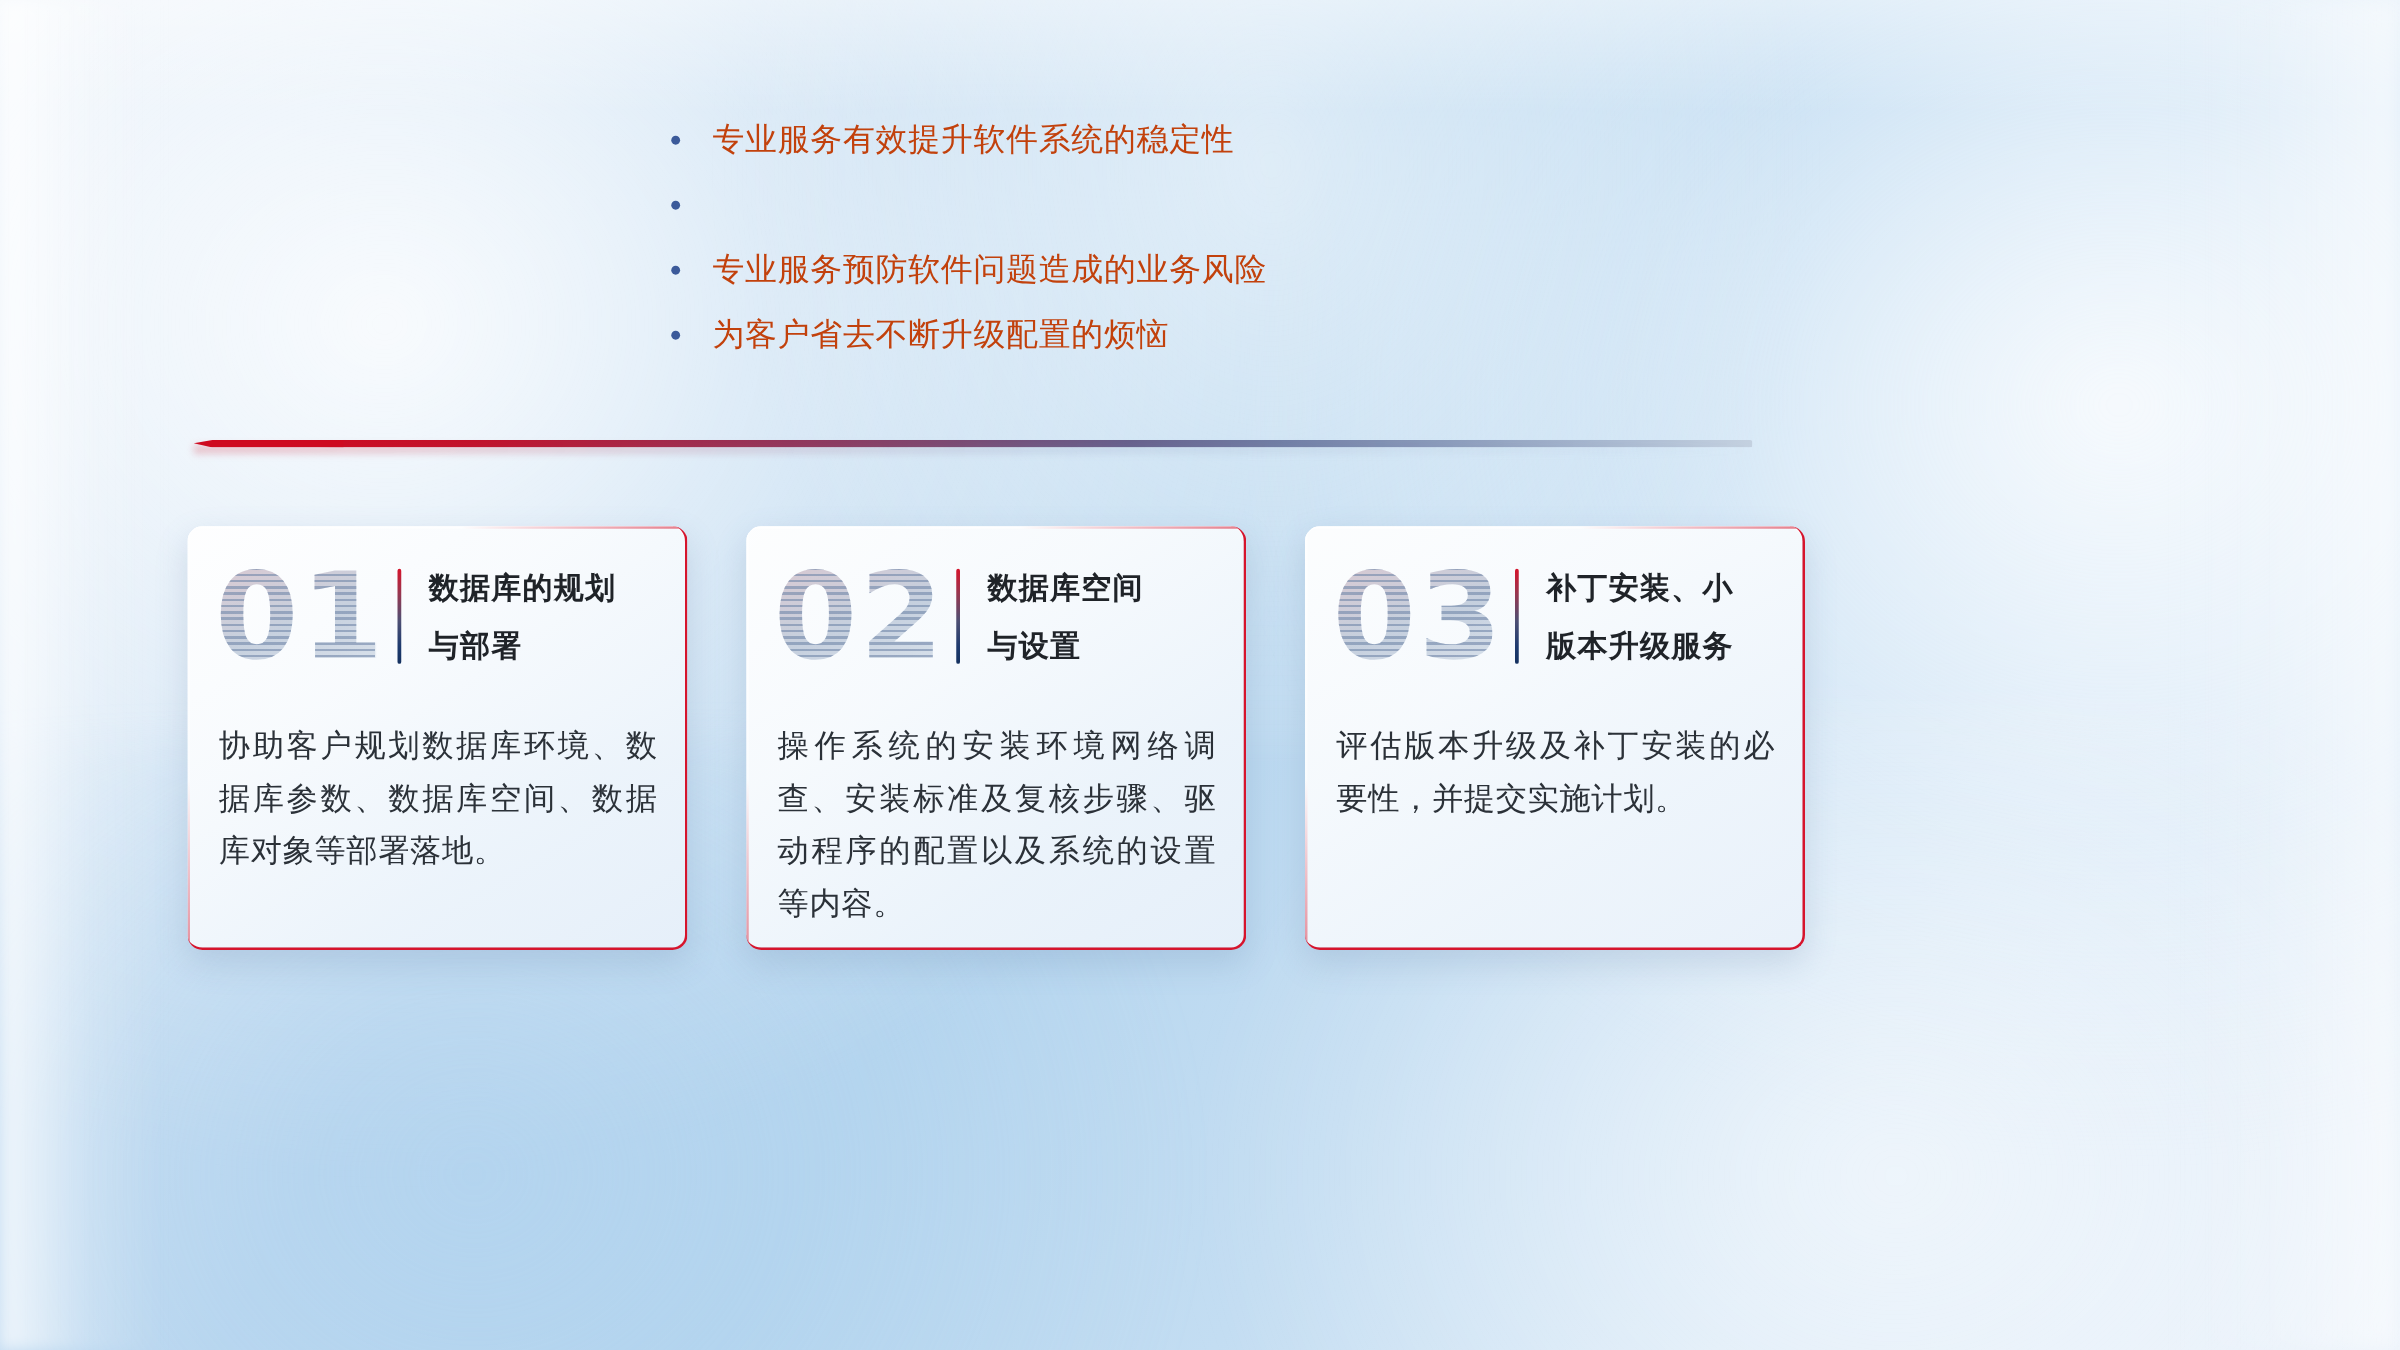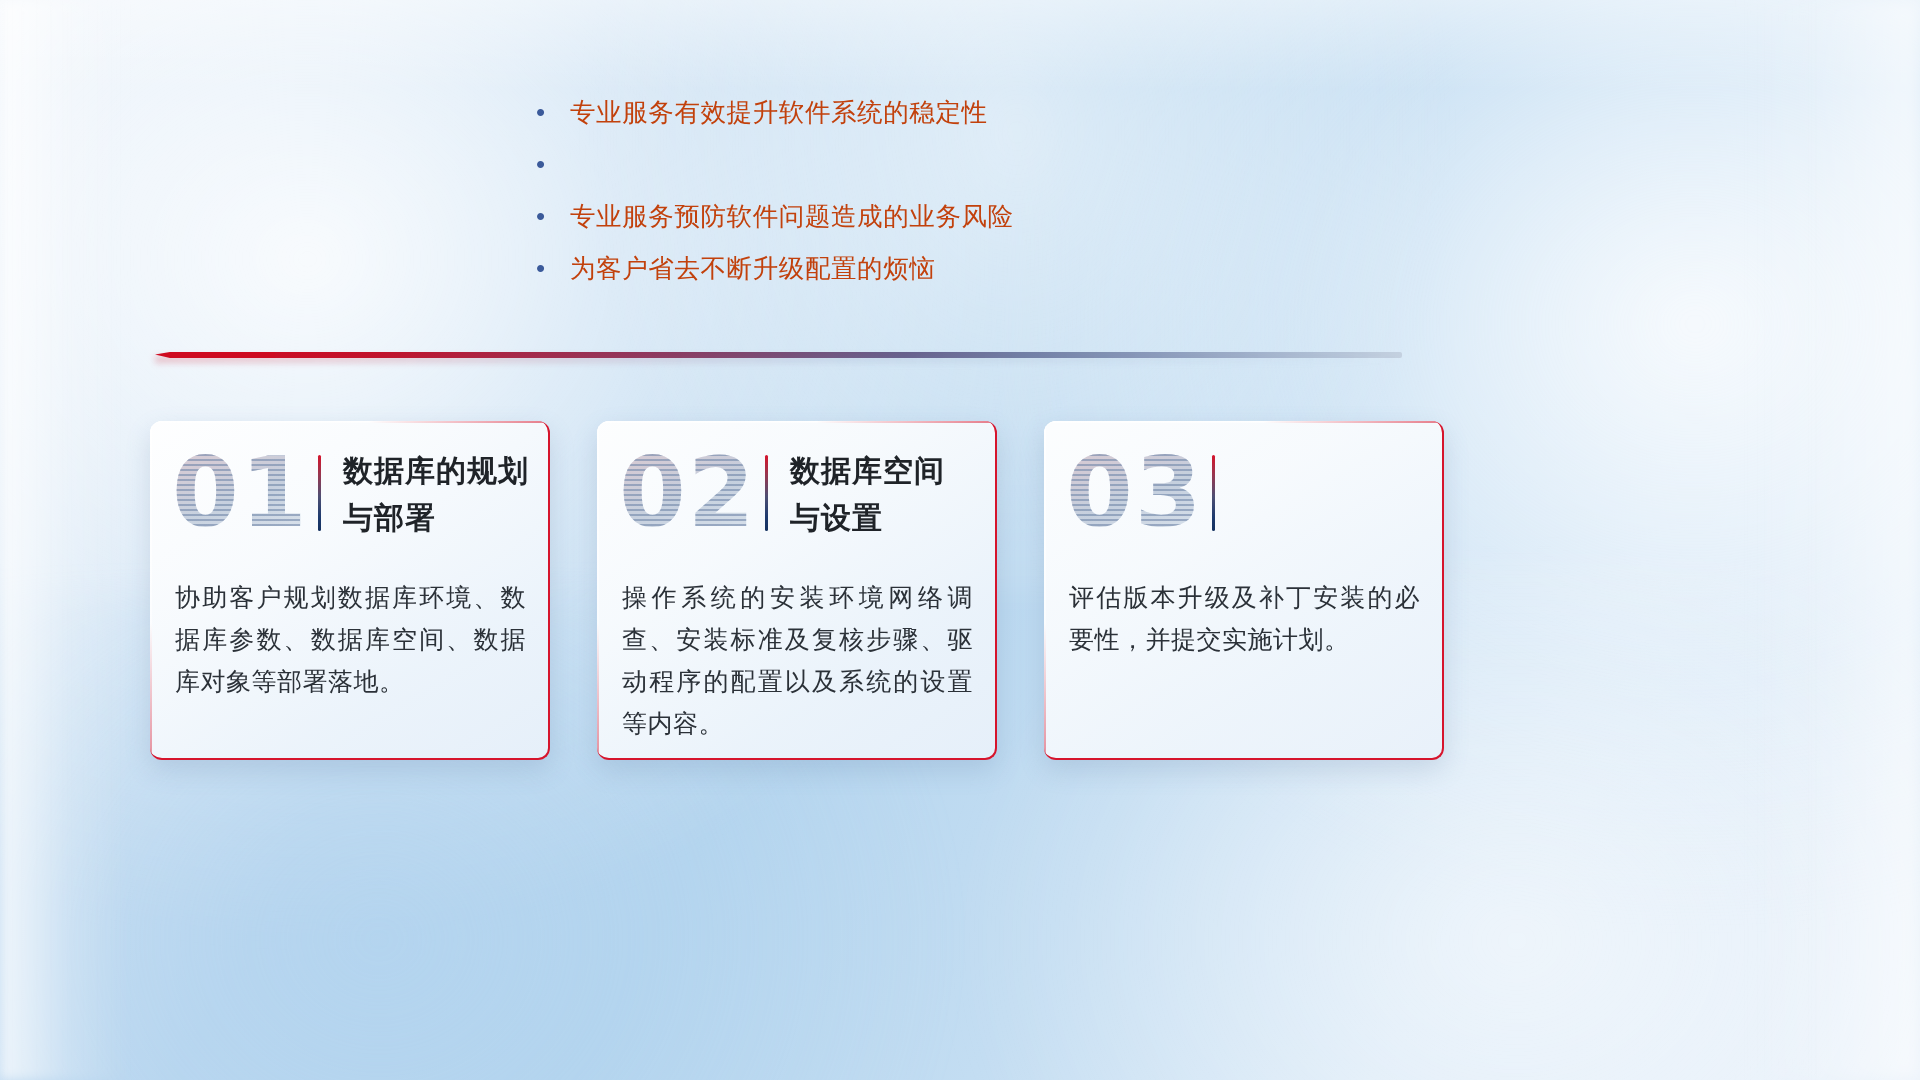--- a/index.html
+++ b/index.html
@@ -164,21 +164,21 @@
 
   .divider{
     position:absolute; left:168px; top:34px;
     width:2.5px; height:76px;
     background:linear-gradient(180deg, #d6142c 0%, #98364f 26%, #4d4f73 55%, #1d3a6e 82%, #14315f 100%);
     border-radius:2px;
   }
 
   .card-title{
     position:absolute; left:193px; top:26px; right:14px;
-    font-size:30px; line-height:47px;
+    font-size:24px; line-height:47px;
     font-weight:700;
     color:#1f2328;
     letter-spacing:1px;
   }
 
   .card-desc{
     position:absolute; left:25px; right:22px; top:155px;
     font-size:25px; line-height:42px;
     color:#2b3138;
     letter-spacing:.5px;
@@ -249,17 +249,18 @@
       <div class="card-title"><span>数据库空间</span><br><span>与设置</span></div>
     </div>
     <div class="card-desc">操作系统的安装环境网络调查、安装标准及复核步骤、驱动程序的配置以及系统的设置等内容。</div>
   </div>
 
   <div class="card">
     <div class="card-head">
       <div class="wm-shade">03</div>
       <div class="wm">03</div>
       <div class="divider"></div>
+      <div class="card-title"><span>补丁安装、小</span><br><span>版本升级服务</span></div>
     </div>
     <div class="card-desc">评估版本升级及补丁安装的必要性，并提交实施计划。</div>
   </div>
 
 </div>
 
 </body></html>

